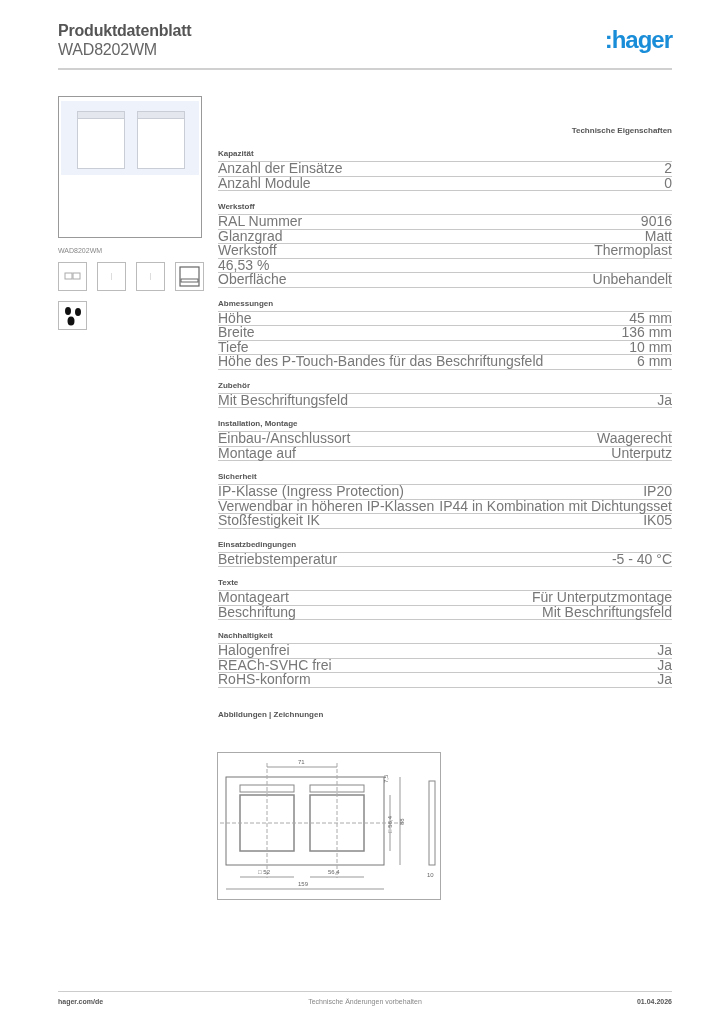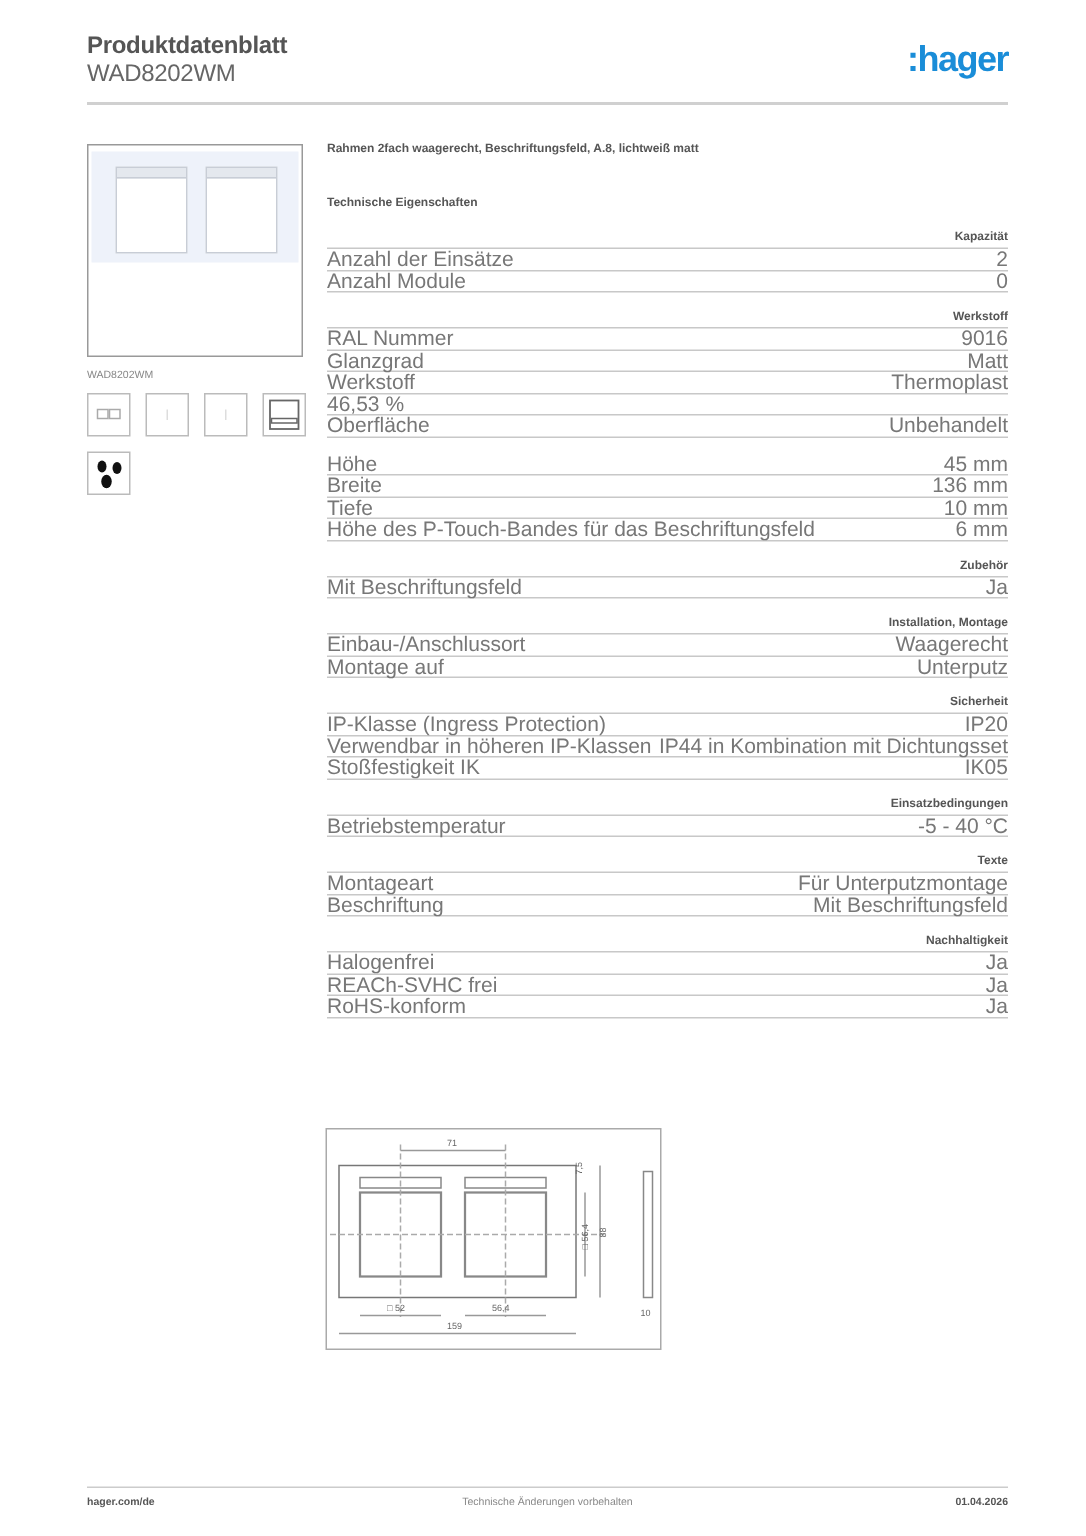--- a/index.html
+++ b/index.html
@@ -15,22 +15,22 @@
   .prod-plate { position:absolute; left:2px; top:4px; width:138px; height:74px; background:#eef2fa; }
   .prod-win { position:absolute; top:10px; width:46px; height:56px; border:1px solid #c8cdd6; background:#fff; }
   .prod-strip { position:absolute; left:0; right:0; top:0; height:6px; background:#e4e8ee; border-bottom:1px solid #c8cdd6; }
   .sku { font-size:7px; color:#888; margin-top:9px; }
   .icons { margin-top:8px; display:flex; gap:10px; }
   .ico { width:27px; height:27px; border:1px solid #bbb; position:relative; background:#fff; }
   .ico2 { margin-top:10px; width:27px; height:27px; border:1px solid #bbb; position:relative; }
 
   .right { position:absolute; left:218px; top:94px; width:454px; }
   .desc { font-size:8px; font-weight:bold; color:#555; height:14px; }
-  .tech { font-size:8px; font-weight:bold; color:#555; margin-top:22px; height:12px; }
-  .section { margin-top:11px;text-align:right; }
+  .tech { font-size:8px; font-weight:bold; color:#555; margin-top:32px; height:12px;text-align:right; }
+  .section { margin-top:11px; }
   .sec-head { font-size:8px; font-weight:bold; color:#555; height:12px; border-bottom:1px solid #c8c8c8; }
   .row { display:flex; justify-content:space-between; font-size:14px; color:#777; height:13.5px; line-height:13px; border-bottom:1px solid #c8c8c8; }
 
   .fig-title { font-size:8px; font-weight:bold; color:#555; margin-top:22px; }
   .drawing { position:absolute; left:217px; top:752px; width:222px; height:146px; border:1px solid #aaa; }
 
   .hr-bot { position:absolute; left:58px; top:991px; width:614px; height:1px; background:#ccc; }
   .footer { position:absolute; left:58px; top:998px; width:614px; font-size:7px; }
   .f-left { position:absolute; left:0; font-weight:bold; color:#555; }
   .f-mid { position:absolute; left:0; right:0; text-align:center; color:#888; }
@@ -85,21 +85,20 @@
   <div class="ico2">
     <svg width="27" height="27">
         <ellipse cx="9" cy="9" rx="3" ry="4" fill="#111"></ellipse>
         <ellipse cx="19" cy="10" rx="3" ry="4" fill="#111"></ellipse>
         <ellipse cx="12" cy="19" rx="3.5" ry="4.5" fill="#111"></ellipse>
       </svg>
   </div>
 </div>
 
 <div class="right">
-  <div class="desc">Rahmen 2fach waagerecht, Beschriftungsfeld, A.8, lichtweiß matt</div>
   <div class="tech">Technische Eigenschaften</div>
   <div id="sections">
       <div class="section">
         <div class="sec-head">Kapazität</div>
         <div class="row">
           <span>Anzahl der Einsätze</span>
           <span>2</span>
         </div>
         <div class="row">
           <span>Anzahl Module</span>
@@ -122,20 +121,21 @@
         </div>
         <div class="row">
           <span>46,53 %</span>
         </div>
         <div class="row">
           <span>Oberfläche</span>
           <span>Unbehandelt</span>
         </div>
       </div>
       <div class="section">
+        <div class="sec-head">Abmessungen</div>
         <div class="row">
           <span>Höhe</span>
           <span>45 mm</span>
         </div>
         <div class="row">
           <span>Breite</span>
           <span>136 mm</span>
         </div>
         <div class="row">
           <span>Tiefe</span>
@@ -206,20 +206,21 @@
         <div class="row">
           <span>REACh-SVHC frei</span>
           <span>Ja</span>
         </div>
         <div class="row">
           <span>RoHS-konform</span>
           <span>Ja</span>
         </div>
       </div>
     </div>
+  <div class="fig-title">Abbildungen | Zeichnungen</div>
 </div>
 
 <div class="drawing">
   <svg width="222" height="146" font-family="Liberation Sans, sans-serif" font-size="6" fill="#666">
     <rect x="8" y="24" width="158" height="88" fill="none" stroke="#777"></rect>
     <rect x="22" y="32" width="54" height="7" fill="none" stroke="#888"></rect>
     <rect x="92" y="32" width="54" height="7" fill="none" stroke="#888"></rect>
     <rect x="22" y="42" width="54" height="56" fill="none" stroke="#888" stroke-width="1.5"></rect>
     <rect x="92" y="42" width="54" height="56" fill="none" stroke="#888" stroke-width="1.5"></rect>
     <line x1="2" y1="70" x2="185" y2="70" stroke="#aaa" stroke-dasharray="4,2"></line>

